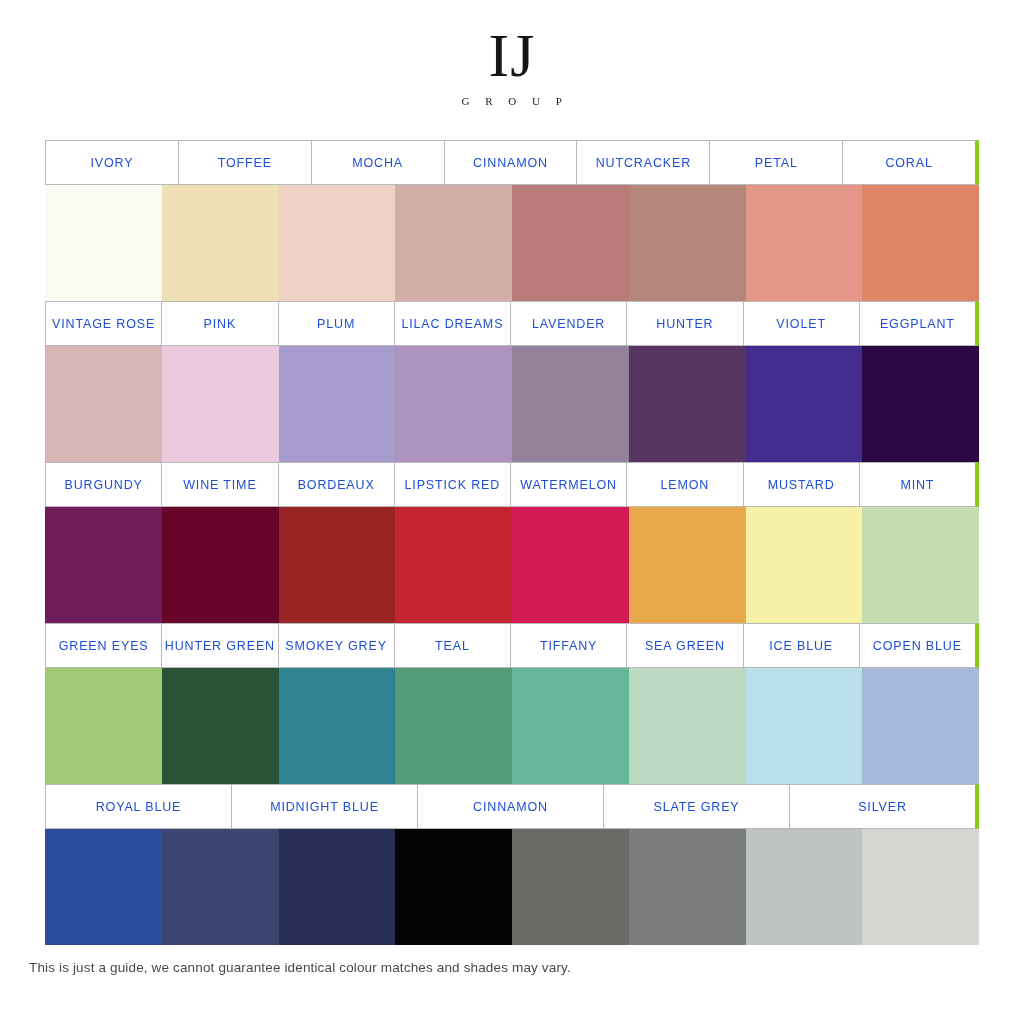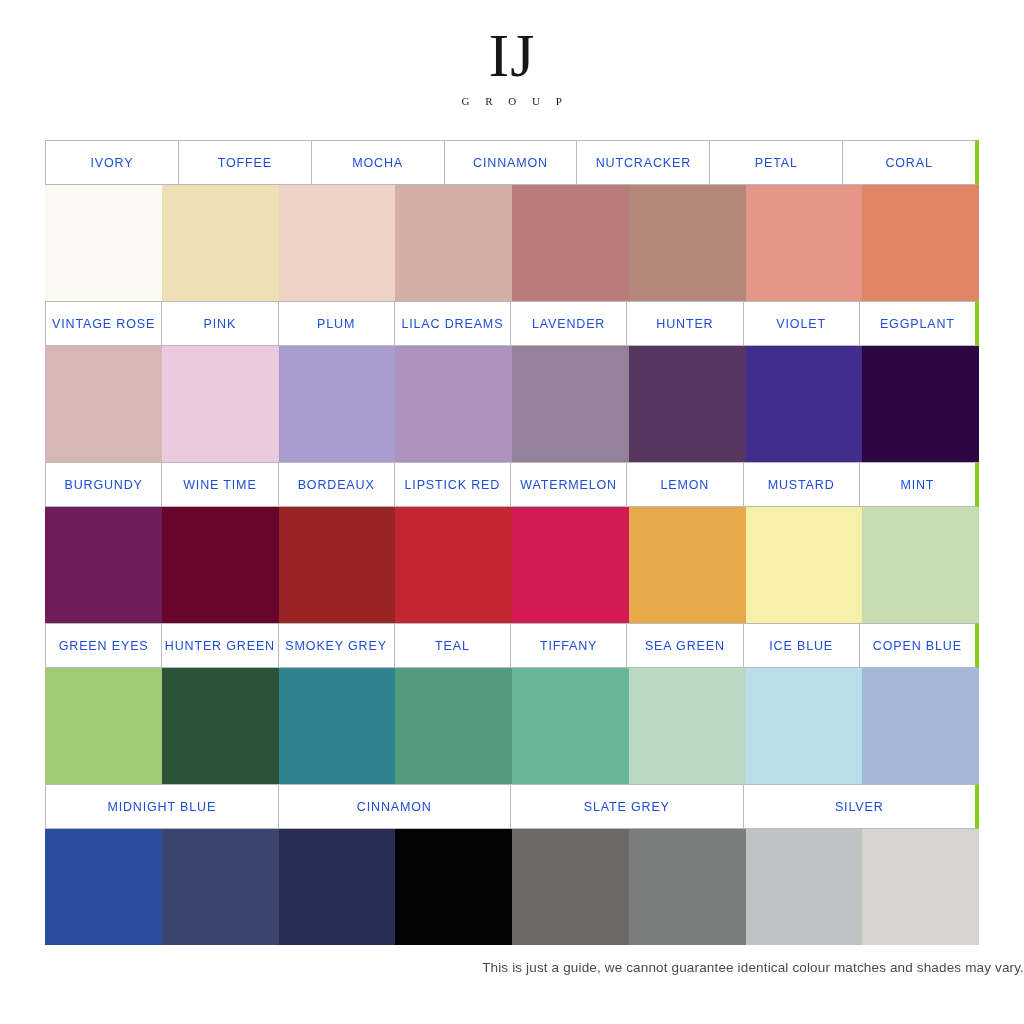--- a/index.html
+++ b/index.html
@@ -109,25 +109,26 @@
     min-width: 0;
     height: 100%;
   }
 
   
   .footer {
     position: absolute;
     left: 0;
     top: 960px;
     width: 1024px;
-    text-align: right;
+    text-align: left;
     font-size: 13.5px;
     color: #4a4a4a;
     letter-spacing: 0.15px;
     font-family: "Liberation Sans", sans-serif;
+    padding-left: 29px;
   }
 </style>
 </head>
 <body>
 
 <div class="page">
 
   <div class="header">
     <div class="logo-mark">IJ</div>
     <div class="logo-sub">G R O U P</div>
@@ -216,20 +217,21 @@
           <div class="swatch-cell" style="background: rgb(47, 131, 145);"></div>
           <div class="swatch-cell" style="background: rgb(84, 155, 124);"></div>
           <div class="swatch-cell" style="background: rgb(102, 183, 154);"></div>
           <div class="swatch-cell" style="background: rgb(188, 217, 196);"></div>
           <div class="swatch-cell" style="background: rgb(185, 223, 234);"></div>
           <div class="swatch-cell" style="background: rgb(165, 184, 217);"></div>
         </div>
       </div>
       <div class="band">
         <div class="label-row">
+          <div class="label-cell">ROYAL BLUE</div>
           <div class="label-cell">MIDNIGHT BLUE</div>
           <div class="label-cell">CINNAMON</div>
           <div class="label-cell">SLATE GREY</div>
           <div class="label-cell">SILVER</div>
         </div>
         <div class="swatch-row">
           <div class="swatch-cell" style="background: rgb(44, 77, 155);"></div>
           <div class="swatch-cell" style="background: rgb(60, 69, 112);"></div>
           <div class="swatch-cell" style="background: rgb(40, 45, 86);"></div>
           <div class="swatch-cell" style="background: rgb(3, 3, 3);"></div>

